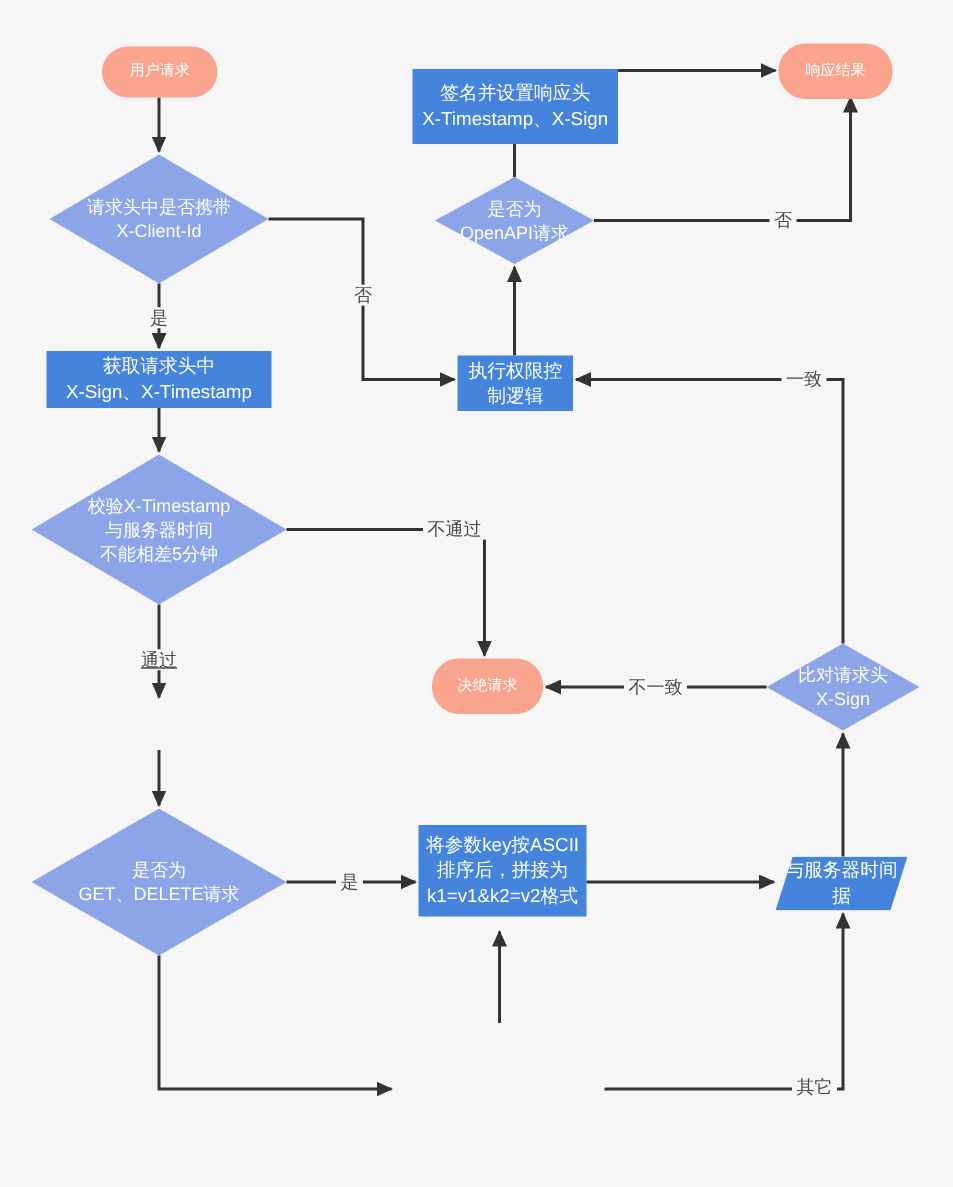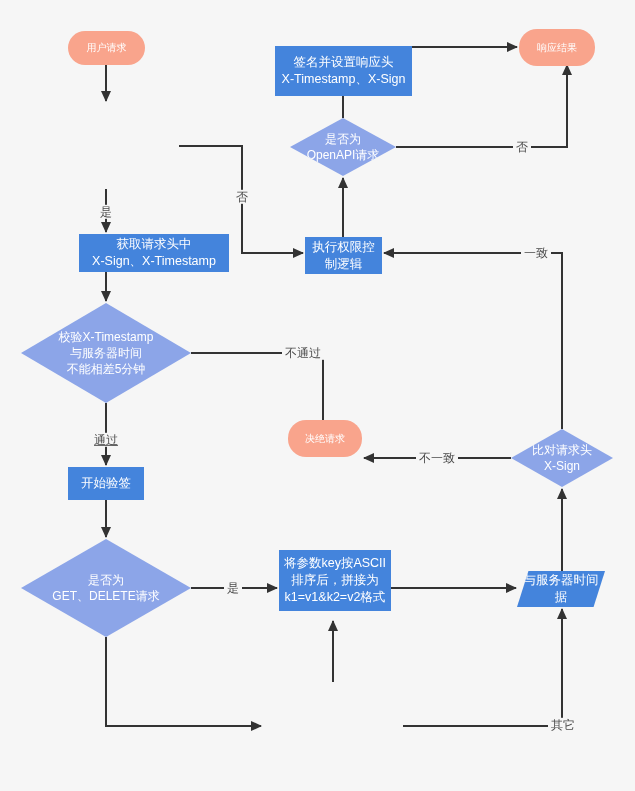--- a/index.html
+++ b/index.html
@@ -60,60 +60,61 @@
     <polyline points="511,458 364,458" marker-end="url(#arrow)"></polyline>
     <polyline points="562,429 562,253 384,253" marker-end="url(#arrow)"></polyline>
     <polyline points="343,237 343,178" marker-end="url(#arrow)"></polyline>
     <polyline points="343,118 343,74" marker-end="url(#arrow)"></polyline>
     <polyline points="396,147 567,147 567,65" marker-end="url(#arrow)"></polyline>
     <polyline points="412,47 517,47" marker-end="url(#arrow)"></polyline>
   </svg>
 
   <div class="node terminal" style="left:68px;top:31px;width:77px;height:34px;">用户请求</div>
 
+  <div class="node decision" style="left:33px;top:103px;width:146px;height:86px;">请求头中是否携带
+X-Client-Id</div>
 
-  <div class="node process" style="left:31px;top:234px;width:150px;height:38px;margin-left:48px;">获取请求头中
+  <div class="node process" style="left:31px;top:234px;width:150px;height:38px;">获取请求头中
 X-Sign、X-Timestamp</div>
 
   <div class="node decision" style="left:21px;top:303px;width:170px;height:100px;">校验X-Timestamp
 与服务器时间
 不能相差5分钟</div>
 
-  <div class="node process" style="left:68px;top:467px;width:76px;height:33px;">开始验签</div>
 
   <div class="node decision" style="left:21px;top:539px;width:170px;height:98px;">是否为
 GET、DELETE请求</div>
 
 
   <div class="node process" style="left:279px;top:550px;width:112px;height:61px;">将参数key按ASCII
 排序后，拼接为
 k1=v1&amp;k2=v2格式</div>
 
   <div class="node io" style="left:517px;top:571px;width:88px;height:36px;">与服务器时间
 据</div>
 
   <div class="node decision" style="left:511px;top:429px;width:102px;height:58px;">比对请求头
 X-Sign</div>
 
-  <div class="node terminal" style="left:288px;top:420px;width:74px;height:37px;">决绝请求</div>
+  <div class="node terminal" style="left:288px;top:439px;width:74px;height:37px;">决绝请求</div>
 
   <div class="node process" style="left:305px;top:237px;width:77px;height:37px;">执行权限控
 制逻辑</div>
 
   <div class="node decision" style="left:290px;top:118px;width:106px;height:58px;">是否为
 OpenAPI请求</div>
 
   <div class="node process" style="left:275px;top:22px;width:137px;height:50px;margin-top:24px;">签名并设置响应头
 X-Timestamp、X-Sign</div>
 
   <div class="node terminal" style="left:519px;top:29px;width:76px;height:37px;">响应结果</div>
 
   <div class="edge-label" style="left:106px;top:212px;">是</div>
   <div class="edge-label" style="left:242px;top:197px;">否</div>
   <div class="edge-label" style="left:106px;top:440px;text-decoration:underline;">通过</div>
   <div class="edge-label" style="left:303px;top:353px;">不通过</div>
   <div class="edge-label" style="left:233px;top:588px;">是</div>
-  <div class="edge-label" style="left:563px;top:725px;">其它</div>
+  <div class="edge-label" style="left:543px;top:725px;">其它</div>
   <div class="edge-label" style="left:437px;top:458px;">不一致</div>
   <div class="edge-label" style="left:536px;top:253px;">一致</div>
   <div class="edge-label" style="left:522px;top:147px;">否</div>
 
 </div>
 
 </body></html>

